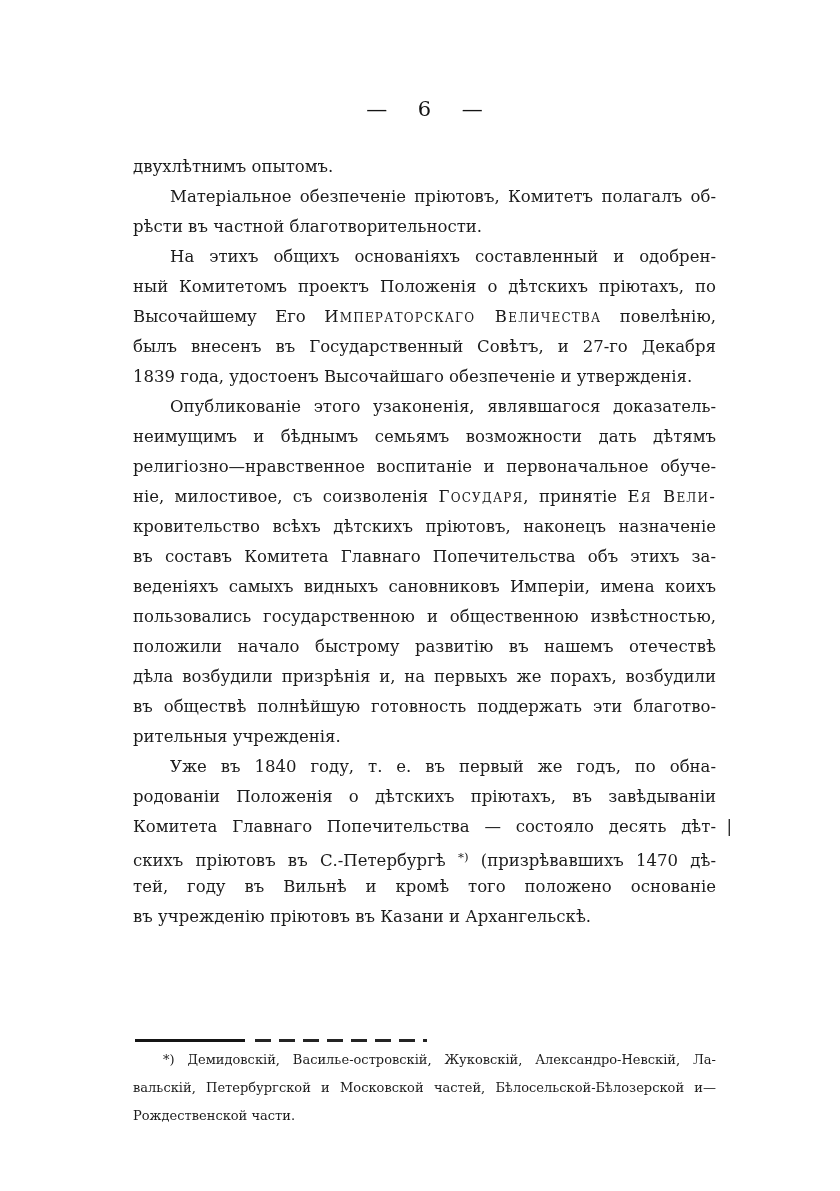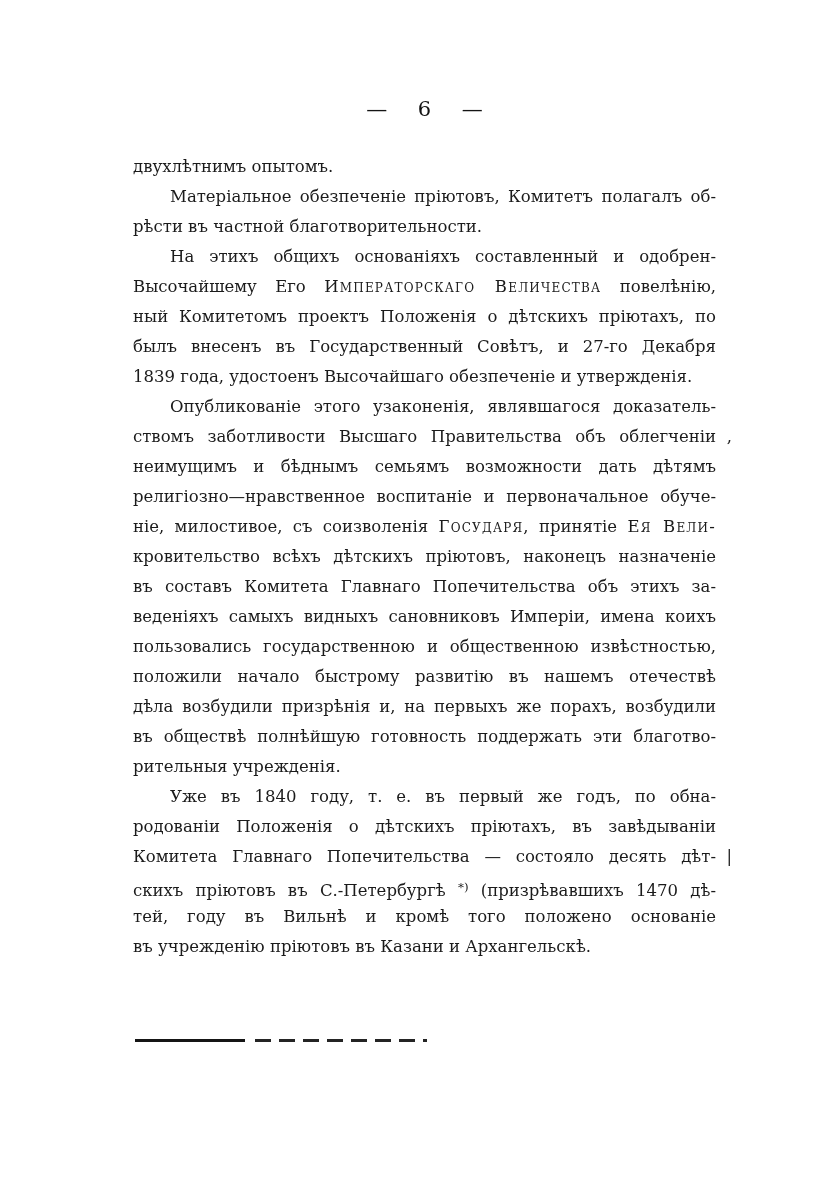--- a/index.html
+++ b/index.html
@@ -66,28 +66,27 @@
   <div class="body-text" id="body-text">
       <div class="para">
         <div class="line last"><span>двухлѣтнимъ опытомъ.</span></div>
       </div>
       <div class="para indent">
         <div class="line"><span>Матеріальное обезпеченіе пріютовъ, Комитетъ полагалъ об-</span></div>
         <div class="line last"><span>рѣсти въ частной благотворительности.</span></div>
       </div>
       <div class="para indent">
         <div class="line"><span>На этихъ общихъ основаніяхъ составленный и одобрен-</span></div>
+        <div class="line"><span>ный Комитетомъ проектъ Положенія о дѣтскихъ пріютахъ, по</span></div>
         <div class="line"><span>Высочайшему Его </span><span class="sc">Императорскаго Величества</span><span> повелѣнію,</span></div>
-        <div class="line"><span>ный Комитетомъ проектъ Положенія о дѣтскихъ пріютахъ, по</span></div>
         <div class="line"><span>былъ внесенъ въ Государственный Совѣтъ, и </span><span class="it">27-го Декабря</span></div>
         <div class="line last"><span class="it">1839 года,</span><span> удостоенъ Высочайшаго обезпеченіе и утвержденія.</span></div>
       </div>
       <div class="para indent">
         <div class="line"><span>Опубликованіе этого узаконенія, являвшагося доказатель-</span></div>
-        <div class="line"><span>ствомъ заботливости Высшаго Правительства объ облегченіи</span><span class="mark">,</span></div>
         <div class="line"><span>неимущимъ и бѣднымъ семьямъ возможности дать дѣтямъ</span></div>
         <div class="line"><span>религіозно—нравственное воспитаніе и первоначальное обуче-</span></div>
         <div class="line"><span>ніе, милостивое, съ соизволенія </span><span class="sc">Государя</span><span>, принятіе </span><span class="sc">Ея Вели-</span></div>
         <div class="line"><span>кровительство всѣхъ дѣтскихъ пріютовъ, наконецъ назначеніе</span></div>
         <div class="line"><span>въ составъ Комитета Главнаго Попечительства объ этихъ за-</span></div>
         <div class="line"><span>веденіяхъ самыхъ видныхъ сановниковъ Имперіи, имена коихъ</span></div>
         <div class="line"><span>пользовались государственною и общественною извѣстностью,</span></div>
         <div class="line"><span>положили начало быстрому развитію въ нашемъ отечествѣ</span></div>
         <div class="line"><span>дѣла возбудили призрѣнія и, на первыхъ же порахъ, возбудили</span></div>
         <div class="line"><span>въ обществѣ полнѣйшую готовность поддержать эти благотво-</span></div>
@@ -101,14 +100,19 @@
         <div class="line"><span>тей, году въ </span><span class="it">Вильнѣ</span><span> и кромѣ того положено основаніе</span></div>
         <div class="line last"><span>въ учрежденію пріютовъ въ </span><span class="it">Казани</span><span> и </span><span class="it">Архангельскѣ.</span></div>
       </div>
     </div>
 
   <div class="fn-divider">
     <div class="seg-solid"></div>
     <div class="seg-dashed"></div>
   </div>
 
+  <div class="footnote" id="footnote">
+      <div class="line"><span>*) Демидовскій, Василье-островскій, Жуковскій, Александро-Невскій, Ла-</span></div>
+      <div class="line"><span>вальскій, Петербургской и Московской частей, Бѣлосельской-Бѣлозерской и—</span></div>
+      <div class="line last"><span>Рождественской части.</span></div>
+    </div>
 
 </div>
 
 </body></html>

